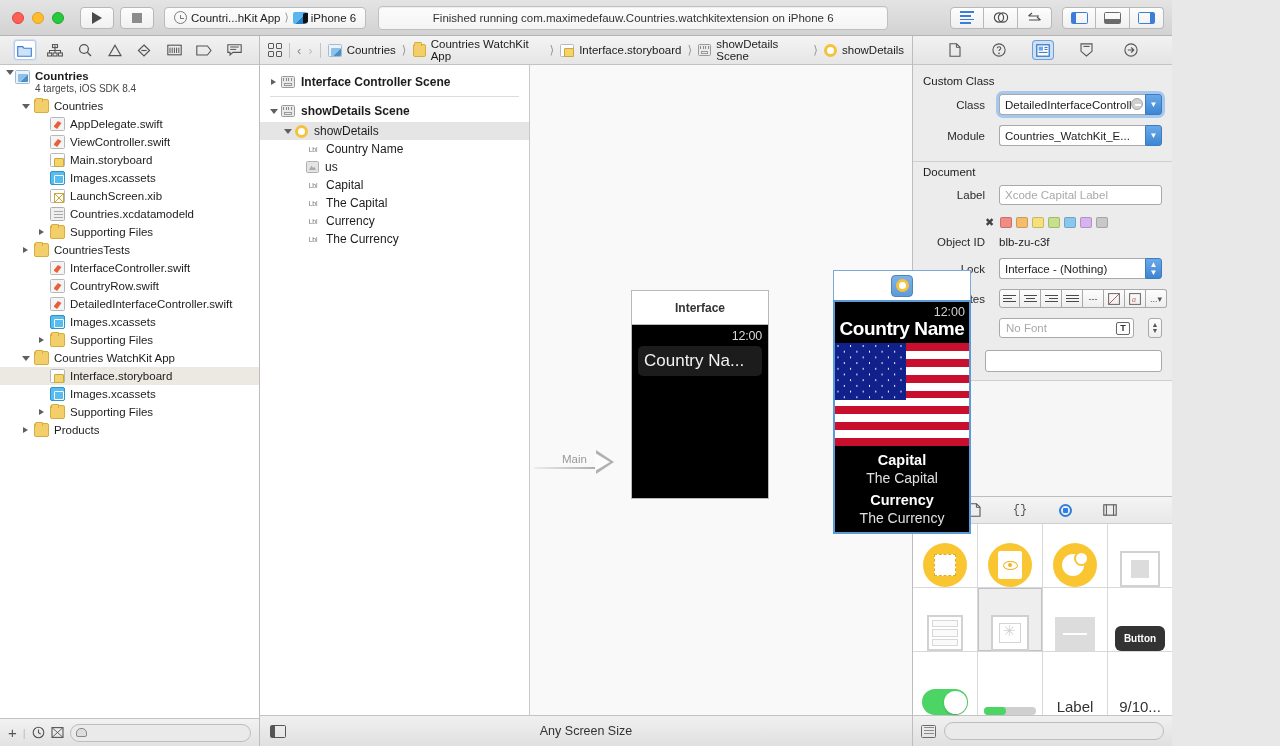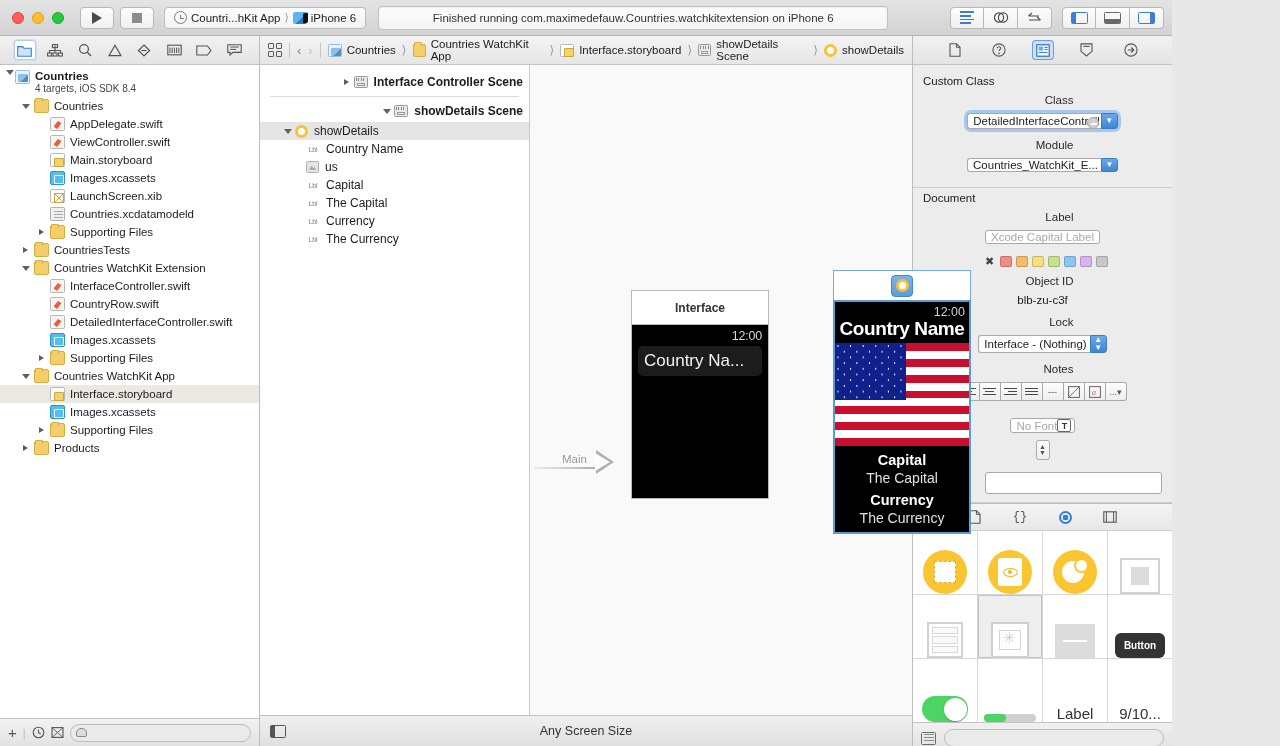--- a/index.html
+++ b/index.html
@@ -178,21 +178,21 @@
   .ic-scene::after{ content:''; position:absolute; left:2px; right:2px; top:5.5px; bottom:1.5px; border:1px solid #9a9a9a; }
   .ic-ctrl { width:13px; height:13px; border-radius:50%; border:3px solid #f5c23c; background:#fff; box-sizing:border-box; }
 
   .canvas-area { flex:1; display:flex; min-height:0; }
   .outline {
     width:270px; flex:0 0 270px; background:#fff;
     border-right:1px solid #c9c9c9; padding-top:6px; font-size:12px; overflow:hidden;
   }
   .o-row { height:18px; display:flex; align-items:center; padding-right:6px; }
   .o-row.sel { background:#e5e5e5; }
-  .o-row.big { height:22px; font-weight:bold; font-size:12px;justify-content:flex-end; }
+  .o-row.big { height:22px; font-weight:bold; font-size:12px; }
   .o-div { height:1px; background:#dcdcdc; margin:3px 10px; }
   .lbl-tag {
     width:14px; height:11px; flex:none; margin-right:6px;
     display:flex; align-items:center; justify-content:center;
     font-size:7px; color:#7a7a7a; letter-spacing:-.3px;
   }
   .img-tag { width:13px; height:12px; flex:none; margin-right:6px; background:#e4e4e4; border:1px solid #b0b0b0; border-radius:1.5px; position:relative; }
   .img-tag::after{ content:''; position:absolute; left:2px; top:2px; width:7px; height:6px; background:#a9a9a9;
     clip-path: polygon(0 100%, 35% 30%, 60% 65%, 78% 45%, 100% 100%); }
 
@@ -280,21 +280,21 @@
     height:29px; flex:0 0 29px;
     background: linear-gradient(to bottom,#f2f2f2,#e4e4e4);
     border-bottom:1px solid #c3c3c3;
     display:flex; align-items:center; justify-content:center; gap:24px;
   }
   .itab { width:20px; height:18px; display:flex; align-items:center; justify-content:center; border-radius:3px; }
   .itab.active { background:#cfe0f5; box-shadow:0 0 0 1px #6b9fd8; }
 
   .insp-body { flex:0 0 auto; padding:6px 0 0; background:#ececec; }
   .sect-title { font-size:11.5px; font-weight:normal; padding:4px 10px 5px; }
-  .frow { display:flex; align-items:center; gap:7px; padding:2px 10px 8px;flex-direction:column; }
+  .frow { display:flex; align-items:center; gap:14px; padding:2px 10px 8px; }
   .frow .k { width:62px; text-align:right; font-size:11.5px; color:#2a2a2a; flex:none; }
   .fld {
     flex:1; height:20px; background:#fff; border:1px solid #a9a9a9; border-radius:3px;
     display:flex; align-items:center; padding:0 5px; font-size:11.5px; overflow:hidden; white-space:nowrap;
   }
   .fld.ph { color:#a9a9a9; }
   .combo { flex:1; display:flex; height:21px; position:relative; }
   .combo .txt {
     flex:1; background:#fff; border:1px solid #a9a9a9; border-right:0; border-radius:3px 0 0 3px;
     display:flex; align-items:center; padding:0 3px 0 5px; font-size:11.5px; white-space:nowrap; overflow:hidden;
@@ -557,27 +557,20 @@
               </span>
               <span class="ficon ic-folder" style="margin-left: 3px;"></span>
               <span>Supporting Files</span>
             </div>
             <div class="row">
               <span class="tw" style="margin-left: 20px;">
                 <i class="arr"></i>
               </span>
               <span class="ficon ic-folder" style="margin-left: 3px;"></span>
               <span>CountriesTests</span>
-            </div>
-            <div class="row">
-              <span class="tw open" style="margin-left: 20px;">
-                <i class="arr"></i>
-              </span>
-              <span class="ficon ic-folder" style="margin-left: 3px;"></span>
-              <span>Countries WatchKit Extension</span>
             </div>
             <div class="row">
               <span class="tw" style="margin-left: 36px;"></span>
               <span class="ficon ic-swift" style="margin-left: 3px;"></span>
               <span>InterfaceController.swift</span>
             </div>
             <div class="row">
               <span class="tw" style="margin-left: 36px;"></span>
               <span class="ficon ic-swift" style="margin-left: 3px;"></span>
               <span>CountryRow.swift</span>

